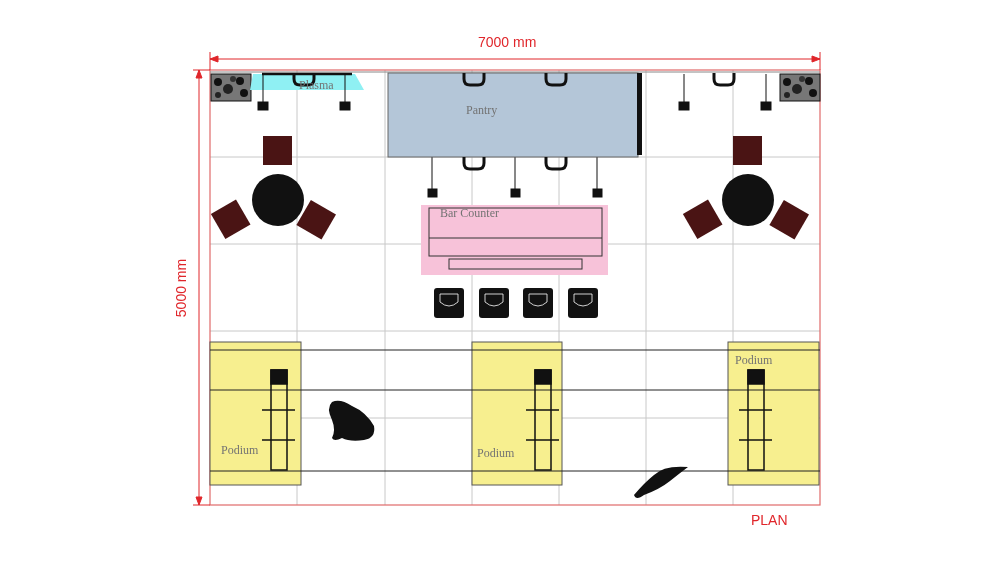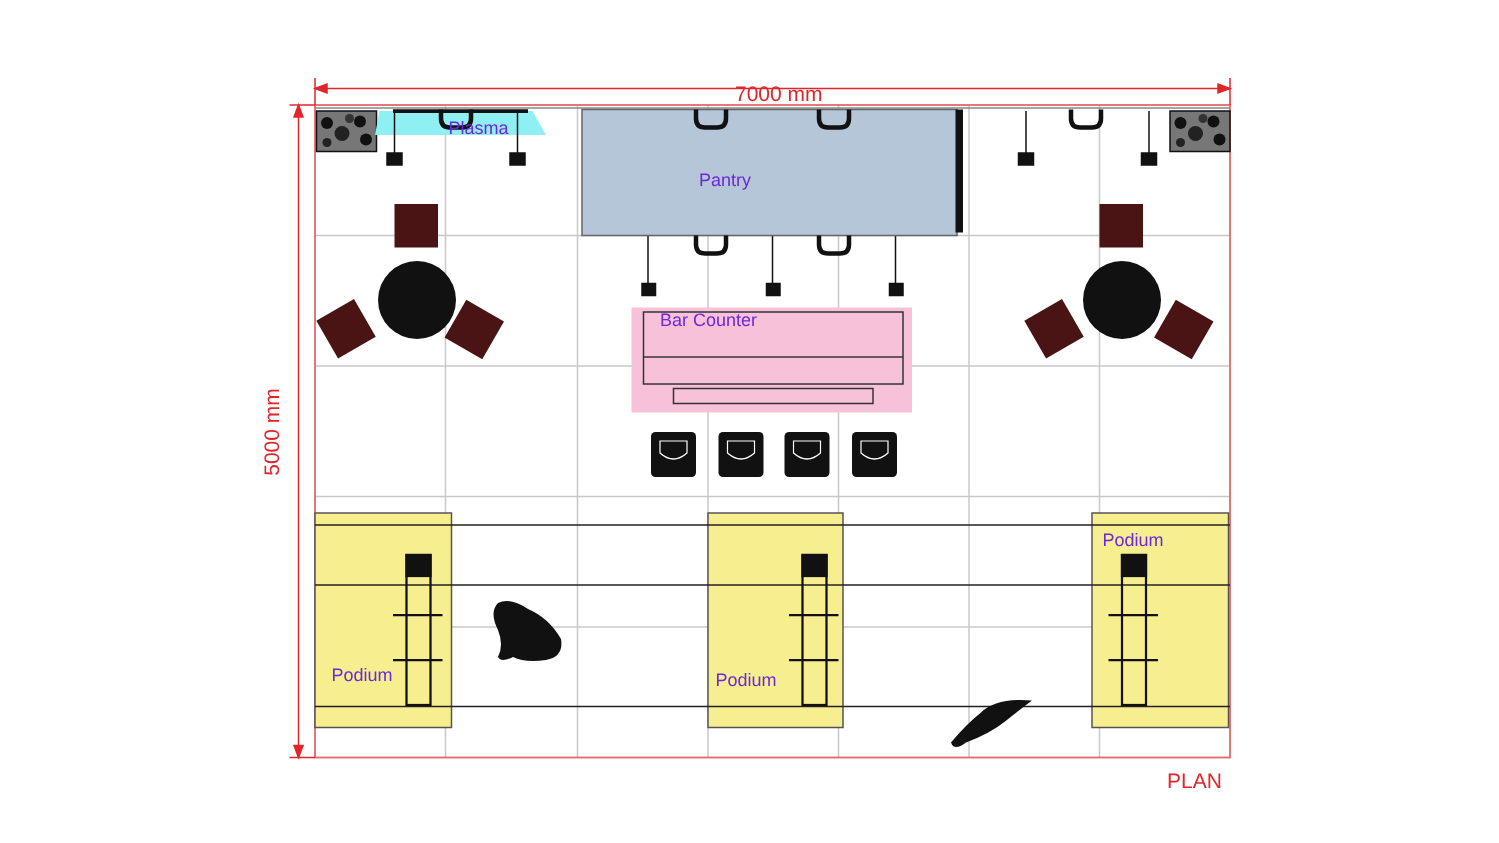--- a/index.html
+++ b/index.html
@@ -1,17 +1,17 @@
 <!DOCTYPE html>
 <html><head>
 <meta charset="utf-8">
 <style>
   html,body{margin:0;padding:0;background:#ffffff;}
   body{width:999px;height:562px;position:relative;overflow:hidden;font-family:"Liberation Sans",sans-serif;}
-  .lbl{position:absolute;color:#6d28d9;font-size:12px;white-space:nowrap;font-family:Liberation Sans, sans-serif;}
+  .lbl{position:absolute;color:#737373;font-size:12px;white-space:nowrap;font-family:Liberation Serif, serif;}
   .dimtxt{position:absolute;color:#e0262b;font-size:14px;white-space:nowrap;font-family:"Liberation Sans",sans-serif;}
   svg{position:absolute;left:0;top:0;}
 </style>
 </head>
 <body>
 
 <svg width="999" height="562" viewBox="0 0 999 562" xmlns="http://www.w3.org/2000/svg">
 
   <g stroke="#c8c8c8" stroke-width="1">
     <line x1="297" y1="70" x2="297" y2="505"></line>
@@ -150,23 +150,23 @@
     <rect x="748" y="370" width="16" height="100"></rect>
       <rect x="748" y="370" width="16" height="14" fill="#111"></rect>
     <line x1="739" y1="410" x2="772" y2="410"></line>
       <line x1="739" y1="440" x2="772" y2="440"></line>
   </g>
 
   <path d="M332,402 q8,-4 20,4 q14,6 22,20 q2,12 -10,14 q-14,2 -22,-2 q-8,4 -10,0 q4,-8 0,-18 q-6,-12 0,-18z" fill="#111"></path>
   <path d="M634,495 q10,-12 20,-20 q10,-10 34,-8 q-8,6 -18,14 q-10,8 -26,14 q-8,6 -10,0z" fill="#111"></path>
 </svg>
 
-<div class="dimtxt" style="left:490px;top:34px;margin-top:20px;">7000 mm</div>
+<div class="dimtxt" style="left:478px;top:34px;">7000 mm</div>
 <div class="dimtxt" style="left:152px;top:280px;transform:rotate(-90deg);transform-origin:center;">5000 mm</div>
 
 <div class="lbl" style="left:299px;top:78px;">Plasma</div>
-<div class="lbl" style="left:466px;top:113px;">Pantry</div>
+<div class="lbl" style="left:466px;top:103px;">Pantry</div>
 <div class="lbl" style="left:440px;top:206px;">Bar Counter</div>
 <div class="lbl" style="left:221px;top:443px;">Podium</div>
 <div class="lbl" style="left:477px;top:446px;">Podium</div>
 <div class="lbl" style="left:735px;top:353px;">Podium</div>
 
-<div class="dimtxt" style="left:778px;top:512px;">PLAN</div>
+<div class="dimtxt" style="left:751px;top:512px;">PLAN</div>
 
 </body></html>

